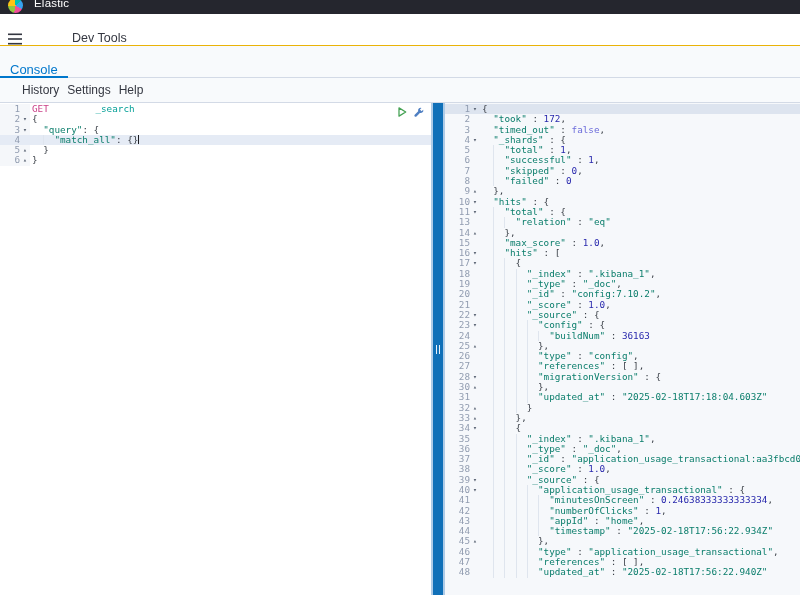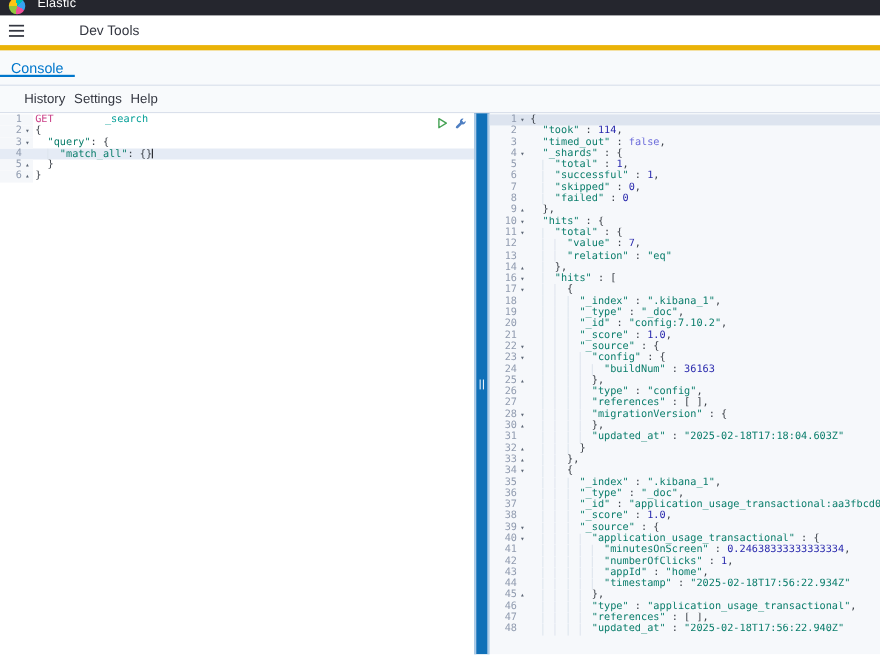--- a/index.html
+++ b/index.html
@@ -14,33 +14,33 @@
   }
   .logo{
     position:absolute; left:8px; top:-2px; width:15px; height:15px; border-radius:50%;
     background:conic-gradient(from -90deg,#fec514 0 22%, #00bfb3 22% 38%, #36a2ef 38% 58%, #f04e98 58% 78%, #93c83e 78% 100%);
   }
   .brand{
     position:absolute; left:34px; top:-3px; color:#ffffff; font-size:11.5px; font-weight:500; letter-spacing:.2px;
   }
   
   .navbar{
-    height:32px; background:#ffffff; border-bottom:5px solid #eab308;
-    display:flex; align-items:center;gap:16px;
+    height:32px; background:#ffffff; border-bottom:1px solid #eab308;
+    display:flex; align-items:flex-end;gap:16px;
   }
   .hamburger{
     width:30px; border:none; background:transparent; display:flex; align-items:center; justify-content:center; cursor:pointer;
   }
   .nav-divider{ width:1px; background:#d3dae6; }
   .breadcrumb{
     display:flex; align-items:center; padding-left:9px; font-size:12.5px; color:#343741;
   }
   
   .tabbar{
-    height:32px; background:#f8fafc; border-bottom:1px solid #d3dae6; display:flex; align-items:center;
+    height:32px; background:#f8fafc; border-bottom:1px solid #d3dae6; display:flex; align-items:flex-end;
   }
   .tab{
     position:relative; padding:0 10px; display:flex; align-items:center;
     color:#0077cc; font-size:13px; font-weight:500; cursor:pointer;
   }
   .tab .underline{ position:absolute; left:0; right:0; bottom:-1px; height:2px; background:#0077cc; }
   
   .menubar{
     height:25px; background:#f8fafc; border-bottom:1px solid #d3dae6;
     display:flex; align-items:center; padding-left:22px;
@@ -193,21 +193,21 @@
               <span class="num">1</span>
               <span class="fold">▾</span>
             </div>
             <div class="code"><span class="tk-p">{</span></div>
           </div>
           <div class="row">
             <div class="gut">
               <span class="num">2</span>
               <span class="fold"></span>
             </div>
-            <div class="code"><span class="ind0"></span><span class="tk-t">"took"</span><span class="tk-p"> : </span><span class="tk-n">114</span><span class="tk-p">,</span></div>
+            <div class="code"><span class="ind0"></span><span class="tk-t">"took"</span><span class="tk-p"> : </span><span class="tk-n">172</span><span class="tk-p">,</span></div>
           </div>
           <div class="row">
             <div class="gut">
               <span class="num">3</span>
               <span class="fold"></span>
             </div>
             <div class="code"><span class="ind0"></span><span class="tk-t">"timed_out"</span><span class="tk-p"> : </span><span class="tk-b">false</span><span class="tk-p">,</span></div>
           </div>
           <div class="row">
             <div class="gut">
@@ -260,38 +260,38 @@
           </div>
           <div class="row">
             <div class="gut">
               <span class="num">11</span>
               <span class="fold">▾</span>
             </div>
             <div class="code"><span class="ind0"></span><span class="ind"></span><span class="tk-t">"total"</span><span class="tk-p"> : {</span></div>
           </div>
           <div class="row">
             <div class="gut">
-              <span class="num">12</span>
-              <span class="fold"></span>
-            </div>
-            <div class="code"><span class="ind0"></span><span class="ind"></span><span class="ind"></span><span class="tk-t">"value"</span><span class="tk-p"> : </span><span class="tk-n">7</span><span class="tk-p">,</span></div>
-          </div>
-          <div class="row">
-            <div class="gut">
               <span class="num">13</span>
               <span class="fold"></span>
             </div>
             <div class="code"><span class="ind0"></span><span class="ind"></span><span class="ind"></span><span class="tk-t">"relation"</span><span class="tk-p"> : </span><span class="tk-t">"eq"</span></div>
           </div>
           <div class="row">
             <div class="gut">
               <span class="num">14</span>
               <span class="fold">▴</span>
             </div>
             <div class="code"><span class="ind0"></span><span class="ind"></span><span class="tk-p">},</span></div>
+          </div>
+          <div class="row">
+            <div class="gut">
+              <span class="num">15</span>
+              <span class="fold"></span>
+            </div>
+            <div class="code"><span class="ind0"></span><span class="ind"></span><span class="tk-t">"max_score"</span><span class="tk-p"> : </span><span class="tk-n">1.0</span><span class="tk-p">,</span></div>
           </div>
           <div class="row">
             <div class="gut">
               <span class="num">16</span>
               <span class="fold">▾</span>
             </div>
             <div class="code"><span class="ind0"></span><span class="ind"></span><span class="tk-t">"hits"</span><span class="tk-p"> : [</span></div>
           </div>
           <div class="row">
             <div class="gut">

